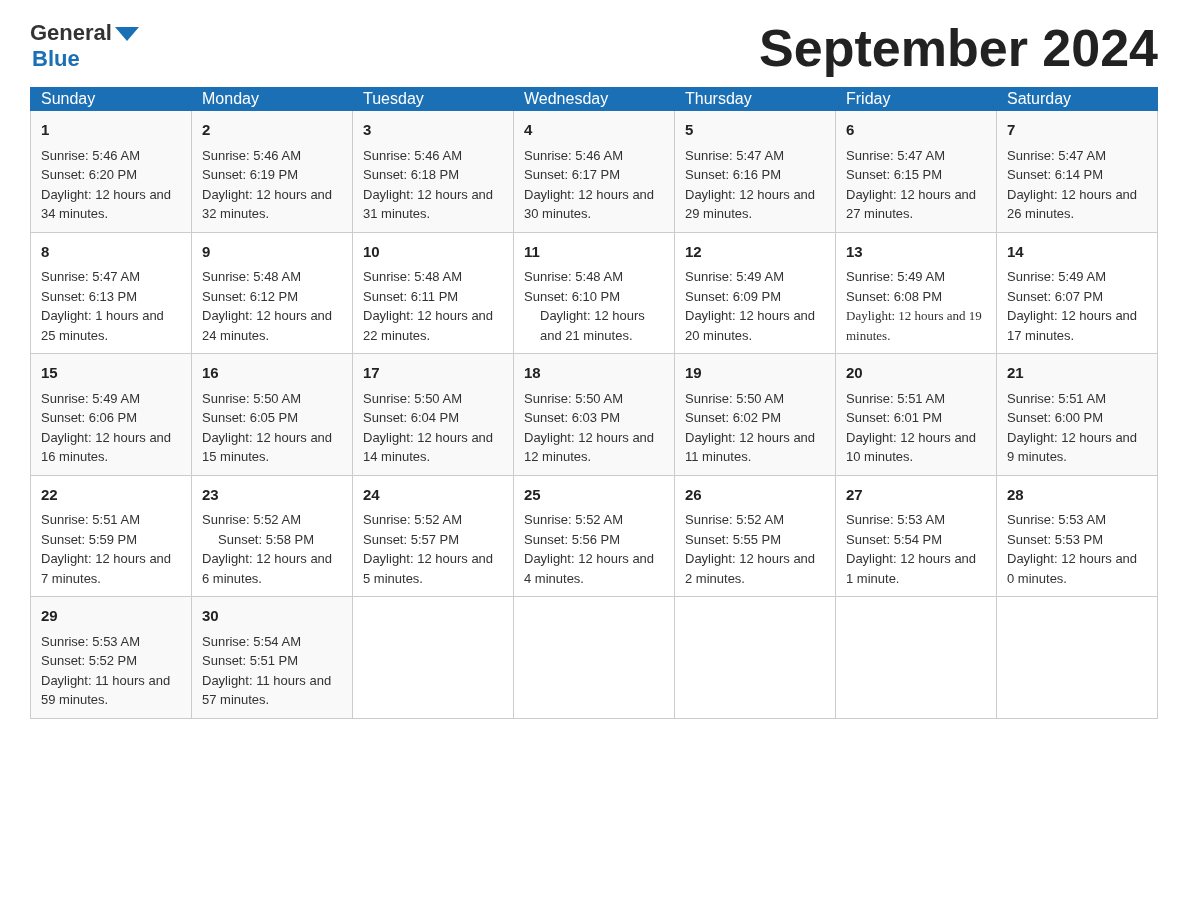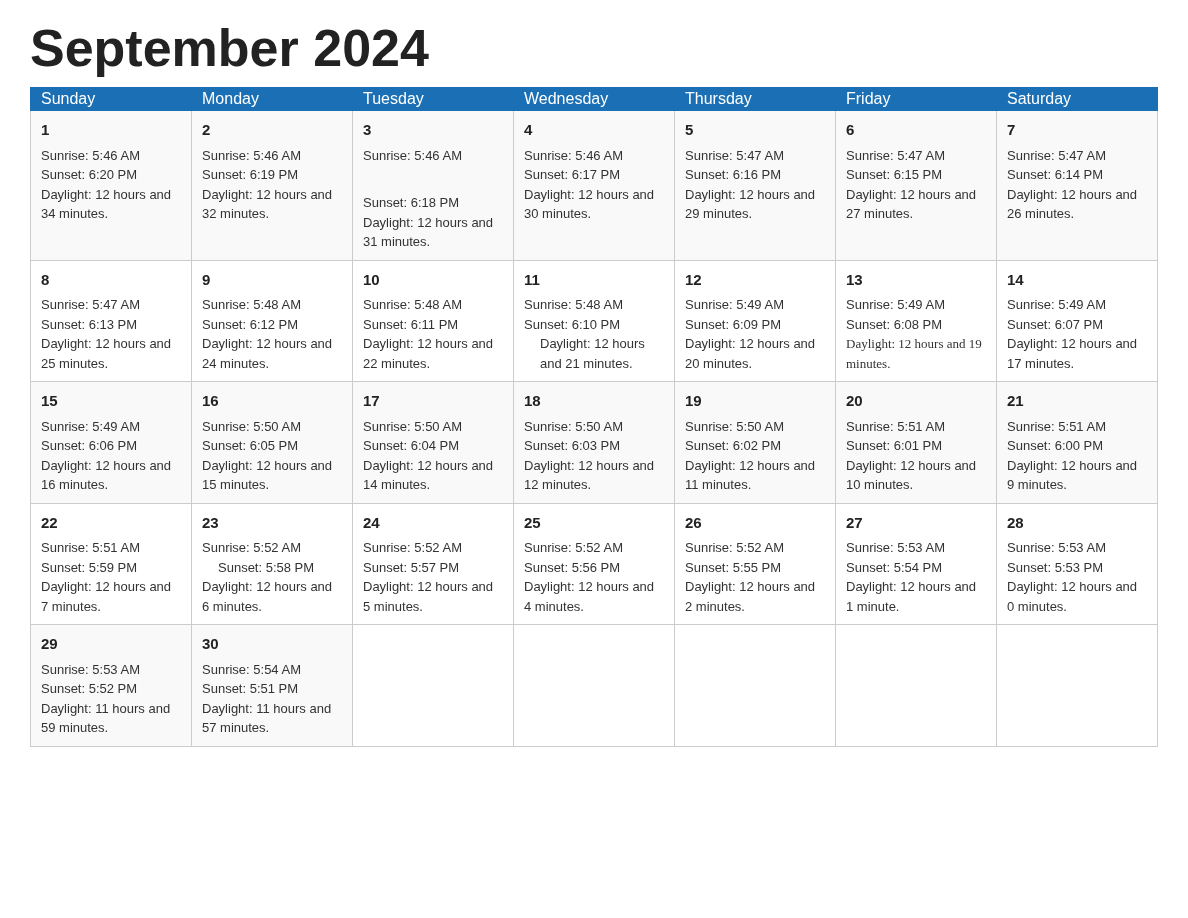--- a/index.html
+++ b/index.html
@@ -99,20 +99,29 @@
       border-width: 14px 12px 0 12px;
       border-color: #1a6fb5 transparent transparent transparent;
       margin-left: 3px;
       margin-top: 2px;
     }
   </style>
 </head>
 <body>
 
 <div class="header">
+  <div class="logo-wrapper">
+    <div class="logo-line1">
+      <span class="logo-text-general">General</span>
+      <span class="logo-arrow"></span>
+    </div>
+    <div style="margin-left: 2px;">
+      <span class="logo-text-blue">Blue</span>
+    </div>
+  </div>
   <div class="header-right">
     <div class="month-title">September 2024</div>
   </div>
 </div>
 
 <table class="calendar">
   <thead>
     <tr>
     <th>Sunday</th>
         <th>Monday</th>
@@ -133,21 +142,21 @@
         </td>
         <td>
           <span class="day-number">2</span>
           <span style="display: block;">Sunrise: 5:46 AM</span>
           <span style="display: block;">Sunset: 6:19 PM</span>
           <span style="display: block;">Daylight: 12 hours and 32 minutes.</span>
         </td>
         <td>
           <span class="day-number">3</span>
           <span style="display: block;">Sunrise: 5:46 AM</span>
-          <span style="display: block; margin-top: 28px;">Sunset: 6:18 PM</span>
+          <span style="display: block;">Sunset: 6:18 PM</span>
           <span style="display: block;">Daylight: 12 hours and 31 minutes.</span>
         </td>
         <td>
           <span class="day-number">4</span>
           <span style="display: block;">Sunrise: 5:46 AM</span>
           <span style="display: block;">Sunset: 6:17 PM</span>
           <span style="display: block;">Daylight: 12 hours and 30 minutes.</span>
         </td>
         <td>
           <span class="day-number">5</span>
@@ -166,21 +175,21 @@
           <span style="display: block;">Sunrise: 5:47 AM</span>
           <span style="display: block;">Sunset: 6:14 PM</span>
           <span style="display: block;">Daylight: 12 hours and 26 minutes.</span>
         </td>
       </tr>
       <tr>
         <td>
           <span class="day-number">8</span>
           <span style="display: block;">Sunrise: 5:47 AM</span>
           <span style="display: block;">Sunset: 6:13 PM</span>
-          <span style="display: block;">Daylight: 12 hours and 25 minutes.</span>
+          <span style="display: block;">Daylight: 1 hours and 25 minutes.</span>
         </td>
         <td>
           <span class="day-number">9</span>
           <span style="display: block;">Sunrise: 5:48 AM</span>
           <span style="display: block;">Sunset: 6:12 PM</span>
           <span style="display: block;">Daylight: 12 hours and 24 minutes.</span>
         </td>
         <td>
           <span class="day-number">10</span>
           <span style="display: block;">Sunrise: 5:48 AM</span>

